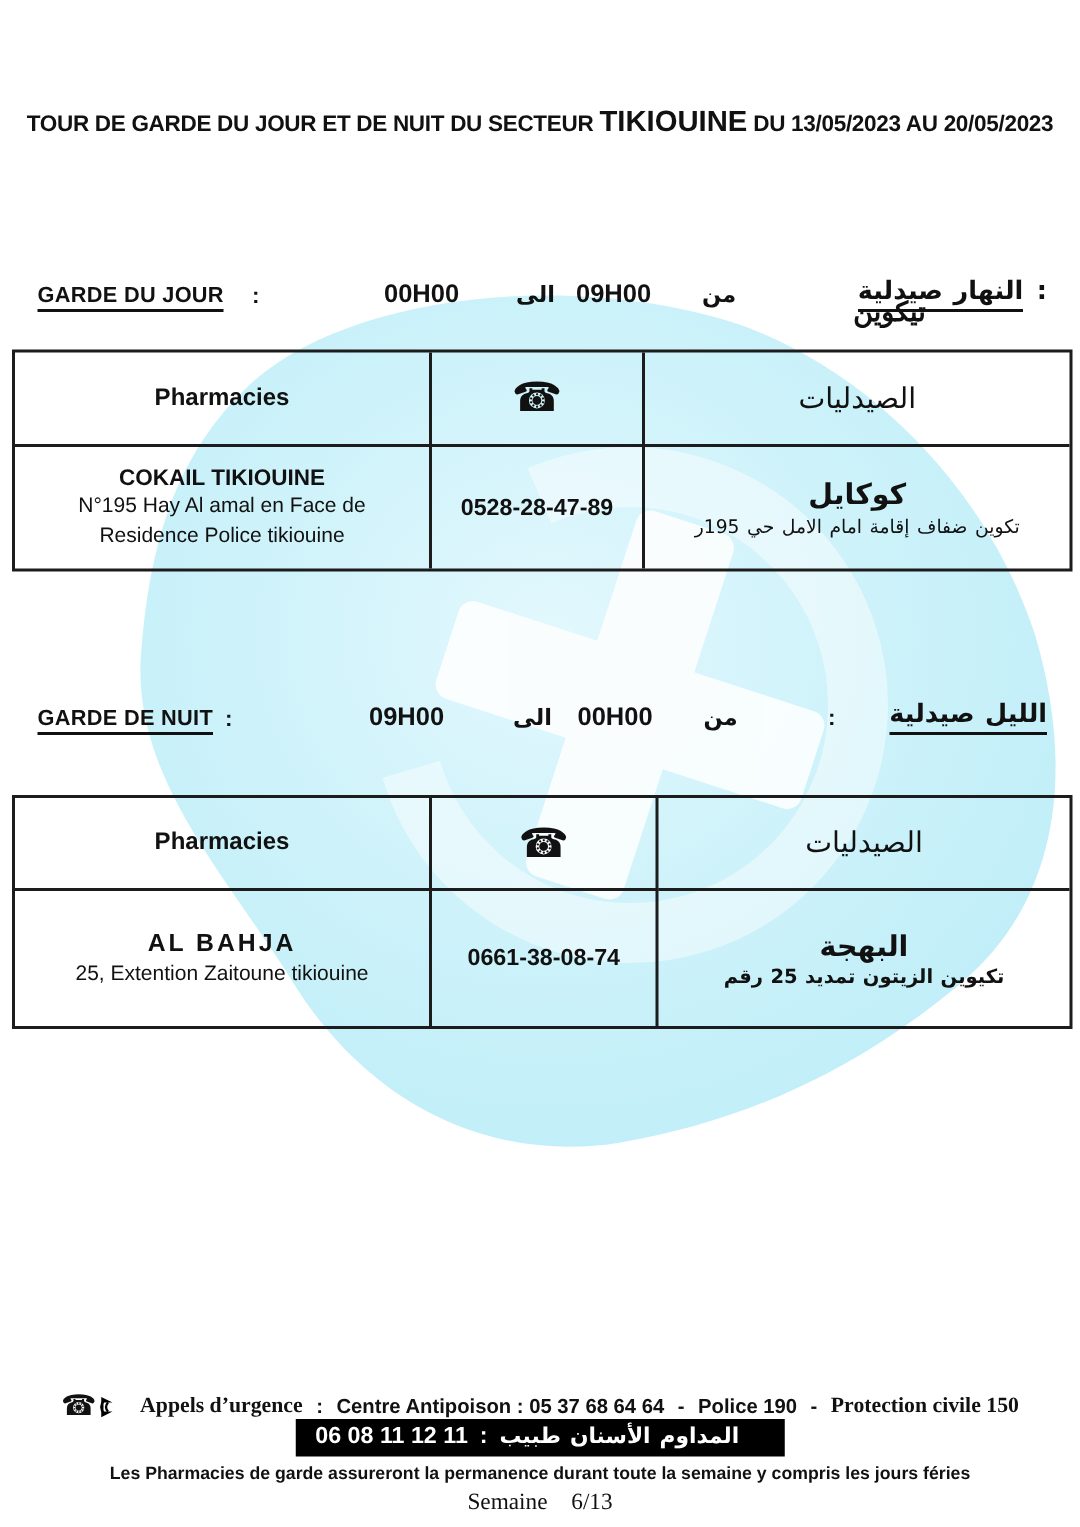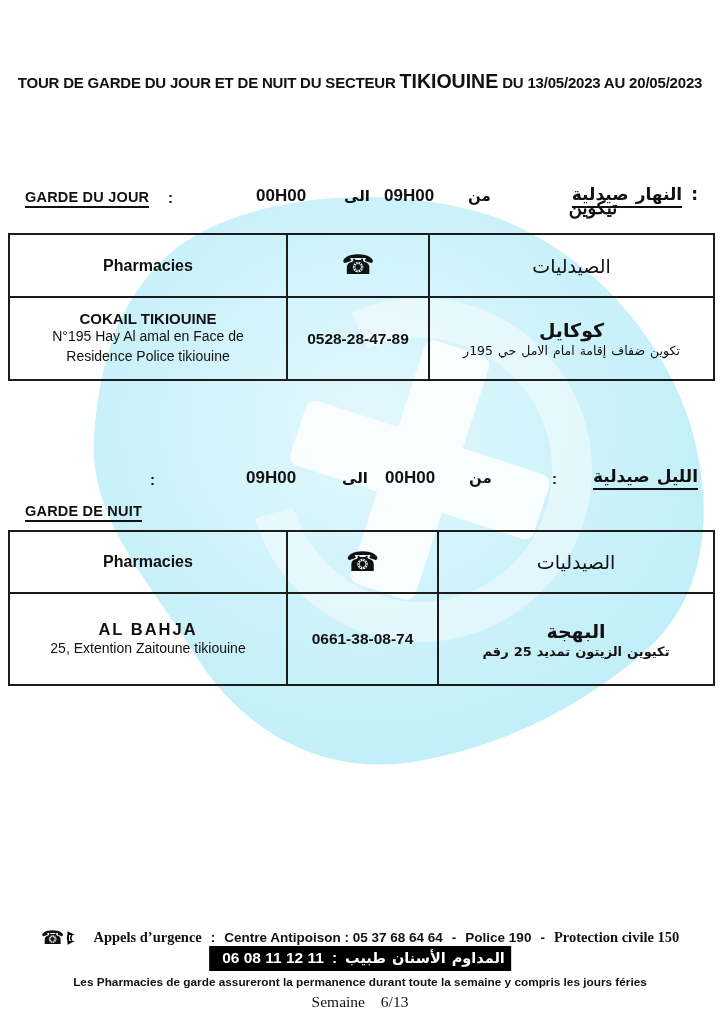--- a/index.html
+++ b/index.html
@@ -56,21 +56,21 @@
   .tok{unicode-bidi:isolate;}
 
   
   #emergency{top:928px;left:0;right:0;display:flex;justify-content:center;
              align-items:center;gap:9px;font-weight:bold;font-size:13.5px;z-index:2;
              white-space:nowrap;}
   #emergency .serif{font-size:14.5px;}
   .icon-pair{display:inline-flex;align-items:center;gap:2px;}
   .phone-glyph-small{font-size:19px;line-height:1;}
   #dentist-bar{top:946px;left:50%;transform:translateX(-50%);background:#000000;
-               color:#ffffff;padding:3px 6px 4px 13px;display:flex;align-items:baseline;
+               color:#ffffff;padding:3px 30px 4px 13px;display:flex;align-items:baseline;
                gap:8px;font-weight:bold;font-size:15.5px;z-index:3;white-space:nowrap;}
   #dentist-bar .tokens{gap:6px;font-size:14.5px;}
   #note{top:975px;left:0;right:0;text-align:center;font-weight:bold;font-size:11.8px;z-index:2;}
   #week{top:993px;left:0;right:0;text-align:center;font-size:15.5px;z-index:2;}
   #week span{margin:0 6px;}
 </style>
 </head>
 <body>
 
 <svg id="watermark" class="abs" viewBox="0 0 634 584" aria-hidden="true">
@@ -141,21 +141,21 @@
         <span class="tok" dir="auto">الامل</span>
         <span class="tok" dir="auto">امام</span>
         <span class="tok" dir="auto">إقامة</span>
         <span class="tok" dir="auto">ضفاف</span>
         <span class="tok" dir="auto">تكوين</span>
       </div>
   </div>
 </div>
 
 <div id="night-row" class="abs garde-row">
-  <span class="abs garde-label" style="left:25px;top:7px;margin-top:32px;">GARDE DE NUIT</span>
+  <span class="abs garde-label" style="left:25px;top:7px;">GARDE DE NUIT</span>
   <span class="abs garde-colon" style="left:150px;top:7px;">:</span>
   <span class="abs time-tok" style="left:246px;top:4px;">09H00</span>
   <span class="abs time-tok ar ar-word" dir="auto" style="left:342px;top:5px;font-size:15px;">الى</span>
   <span class="abs time-tok" style="left:385px;top:4px;">00H00</span>
   <span class="abs time-tok ar ar-word" dir="auto" style="left:469px;top:5px;font-size:15px;">من</span>
   <span class="abs garde-colon" style="left:552px;top:6px;">:</span>
   <div class="abs ar-label-wrap ar" style="right:22px;top:2px;">
     <span class="ar-underlined">
       <span class="ar-word" dir="auto">صيدلية</span>
       <span class="ar-word" dir="auto">الليل</span>

